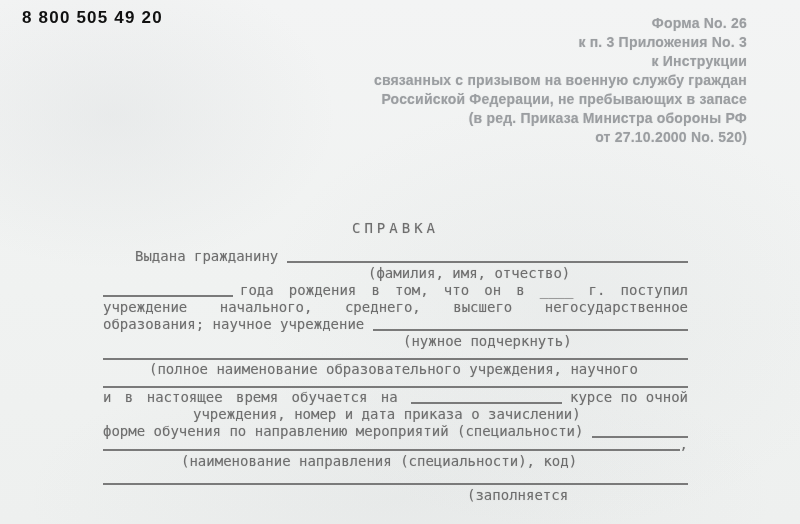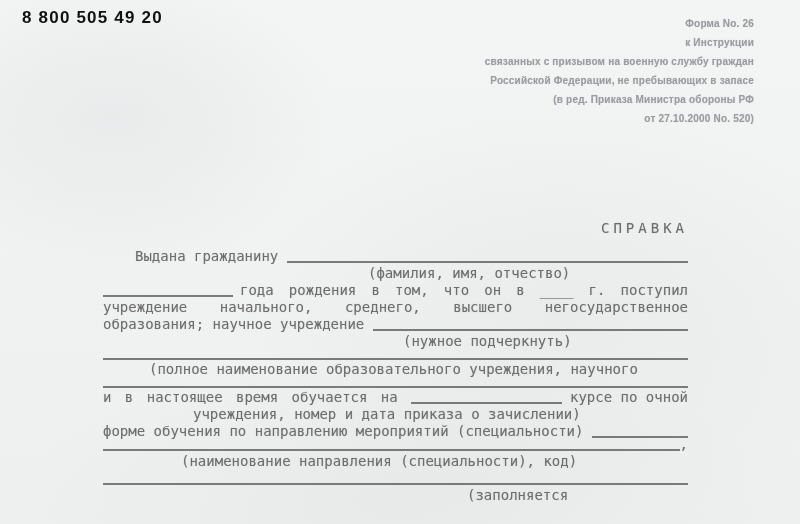--- a/index.html
+++ b/index.html
@@ -7,25 +7,25 @@
        font-family:"DejaVu Sans Mono",monospace;}
   .paper{position:absolute;inset:0;
     background:
       radial-gradient(ellipse 320px 220px at 14% 22%, rgba(178,184,188,.14), transparent 70%),
       radial-gradient(ellipse 420px 300px at 70% 60%, rgba(178,184,188,.10), transparent 72%),
       radial-gradient(ellipse 500px 200px at 50% 95%, rgba(170,176,180,.10), transparent 75%),
       linear-gradient(180deg,#f3f4f4 0%,#f0f2f1 55%,#eef0ef 100%);}
   .phone{position:absolute;left:22px;top:8px;
     font-family:"Liberation Sans",sans-serif;font-size:17px;font-weight:700;
     letter-spacing:1.2px;color:var(--phone-ink,#111);}
-  .header-block{position:absolute;right:46px;top:14px;text-align:right;
-    font-family:"Liberation Sans",sans-serif;font-size:10px;line-height:19px;
+  .header-block{position:absolute;right:53px;top:14px;text-align:right;
+    font-family:"Liberation Sans",sans-serif;font-size:14px;line-height:19px;
     font-weight:700;color:var(--header-ink,#9b9ea1);letter-spacing:.2px;
     text-shadow:0 0 1px rgba(155,158,161,.45);}
-  .doc-title{position:absolute;left:103px;top:220px;width:585px;text-align:right;
+  .doc-title{position:absolute;left:103px;top:220px;width:585px;text-align:center;
     font-size:14px;letter-spacing:4px;color:var(--ink,#6e6e6e);
     text-shadow:0 0 1px rgba(120,120,120,.4);}
   .doc-body{position:absolute;left:103px;top:248px;width:585px;
     font-size:14px;line-height:17px;color:var(--ink,#6e6e6e);
     text-shadow:0 0 1px rgba(120,120,120,.35);}
   .row{display:flex;align-items:flex-end;height:17px;}
   .row.caption,.row.just{display:block;white-space:pre;}
   .row.just{text-align:justify;text-align-last:justify;white-space:normal;}
   .seg-text{white-space:pre;}
   .seg-fill{flex:1 1 auto;border-bottom:2px solid var(--rule,rgba(122,122,122,.7));margin-bottom:2px;}
@@ -47,20 +47,21 @@
 </style>
 </head>
 <body>
 
 <div class="paper"></div>
 
 <div class="phone">8 800 505 49 20</div>
 
 <div class="header-block">
     <div>Форма No. 26</div>
+    <div>к п. 3 Приложения No. 3</div>
     <div>к Инструкции</div>
     <div>связанных с призывом на военную службу граждан</div>
     <div>Российской Федерации, не пребывающих в запасе</div>
     <div>(в ред. Приказа Министра обороны РФ</div>
     <div>от 27.10.2000 No. 520)</div>
   </div>
 
 <div class="doc-title">СПРАВКА</div>
 
 <div class="doc-body">

